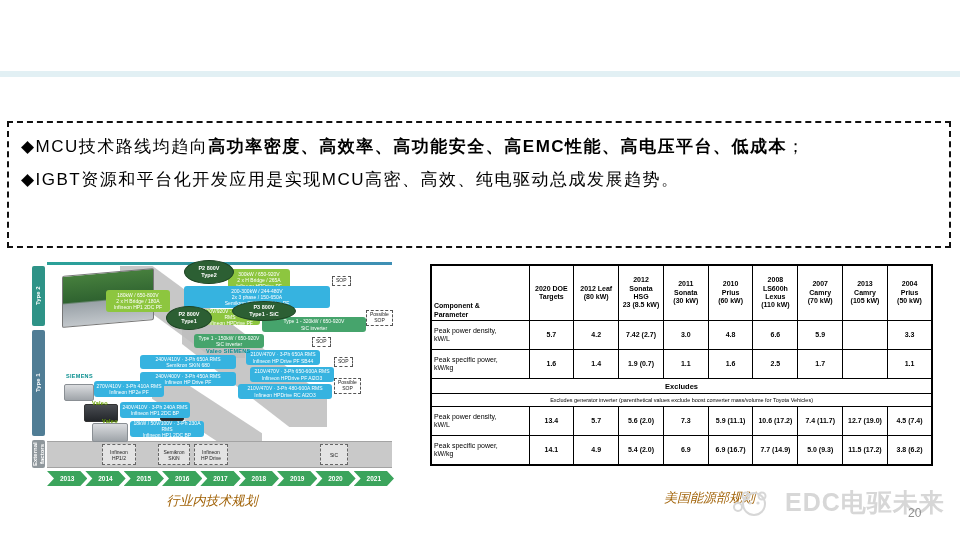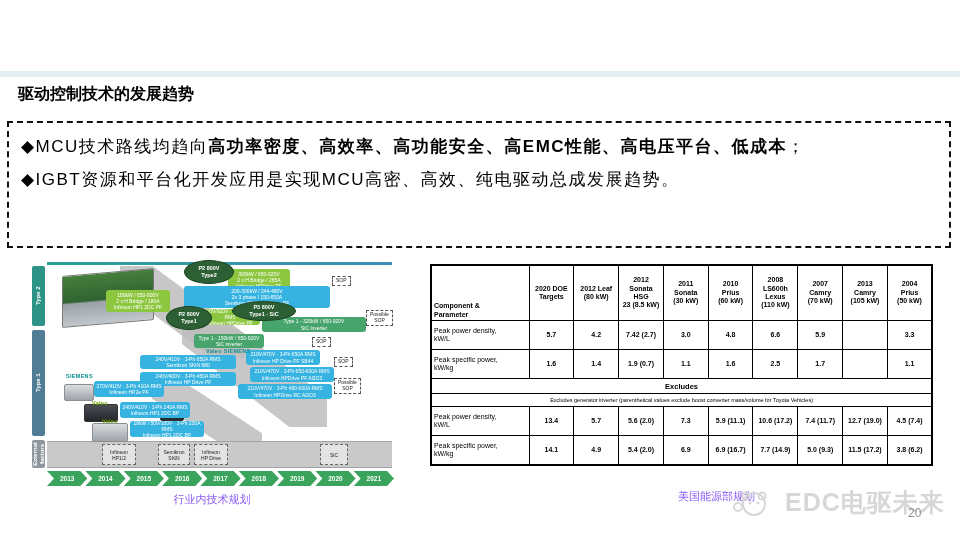--- a/index.html
+++ b/index.html
@@ -35,21 +35,21 @@
     font-weight:bold;line-height:1.2;display:flex;align-items:center;justify-content:center;text-align:center;white-space:pre-line;box-sizing:border-box;}
   .rm-sop{position:absolute;background:#fff;border:1px dashed #555;color:#222;font-size:5px;line-height:1.15;
     padding:1px 3px;text-align:center;white-space:pre-line;}
   .rm-brand{position:absolute;font-size:5.5px;font-weight:bold;letter-spacing:.3px;}
   .rm-photo{position:absolute;box-sizing:border-box;}
   .rm-photo.pcb{background:linear-gradient(180deg,#467f3d 0%,#2f6330 52%,#9aa2a8 56%,#c2c7cb 100%);
     border:1px solid #777;transform:skewY(-5deg);border-radius:2px;}
   .rm-photo.silver{background:linear-gradient(180deg,#dadcdf,#9fa4a9);border:1px solid #8a8f94;border-radius:2px;}
   .rm-photo.dark{background:linear-gradient(180deg,#4a4d52,#23262a);border:1px solid #333;border-radius:2px;}
 
-  .caption{position:absolute;font-size:11px;color:#8b5cf6;}
+  .caption{position:absolute;font-size:13px;color:#a16207;font-style:italic;}
   .caption-left{left:32px;top:492px;width:360px;text-align:center;}
   .caption-right{left:575px;top:489px;width:180px;text-align:right;}
 
   
   .table-area{position:absolute;left:430px;top:264px;width:505px;}
   .table-title{font-size:9.5px;font-weight:bold;color:#3a68a8;margin-bottom:4px;}
   #cmp-table{border-collapse:collapse;table-layout:fixed;width:502px;font-size:7px;color:#000;border:2px solid #000;}
   #cmp-table td,#cmp-table th{border:1px solid #000;padding:1px 2px;text-align:center;vertical-align:middle;
     white-space:pre-line;overflow:hidden;line-height:1.2;}
   #cmp-table th{font-weight:bold;height:52px;}
@@ -61,21 +61,20 @@
 
   .watermark{position:absolute;left:733px;top:486px;display:flex;align-items:center;gap:16px;color:#d7d7d7;}
   .watermark .wm-text{font-size:25px;font-weight:bold;letter-spacing:1px;}
   .page-number{position:absolute;left:908px;top:506px;font-size:12px;color:#909090;}
 </style>
 </head>
 <body>
 
 <div class="slide">
   <div class="divider-band"></div>
-  <div class="subtitle">驱动控制技术的发展趋势</div>
 
   <div class="bullet-box" id="bullet-box">
       <div class="bullet"><span>◆MCU技术路线均趋向</span><span class="b">高功率密度、高效率、高功能安全、高EMC性能、高电压平台、低成本</span><span>；</span></div>
       <div class="bullet"><span>◆IGBT资源和平台化开发应用是实现MCU高密、高效、纯电驱动总成发展趋势。</span></div>
     </div>
 
   <div class="roadmap" id="roadmap">
       <div class="rm-topline" style="left: 15px; top: 2px; width: 345px;"></div>
       <div class="rm-arrow" style="left: 88px; top: 6px; width: 125px; height: 92px;"></div>
       <div class="rm-arrow" style="left: 150px; top: 55px; width: 145px; height: 112px;"></div>

